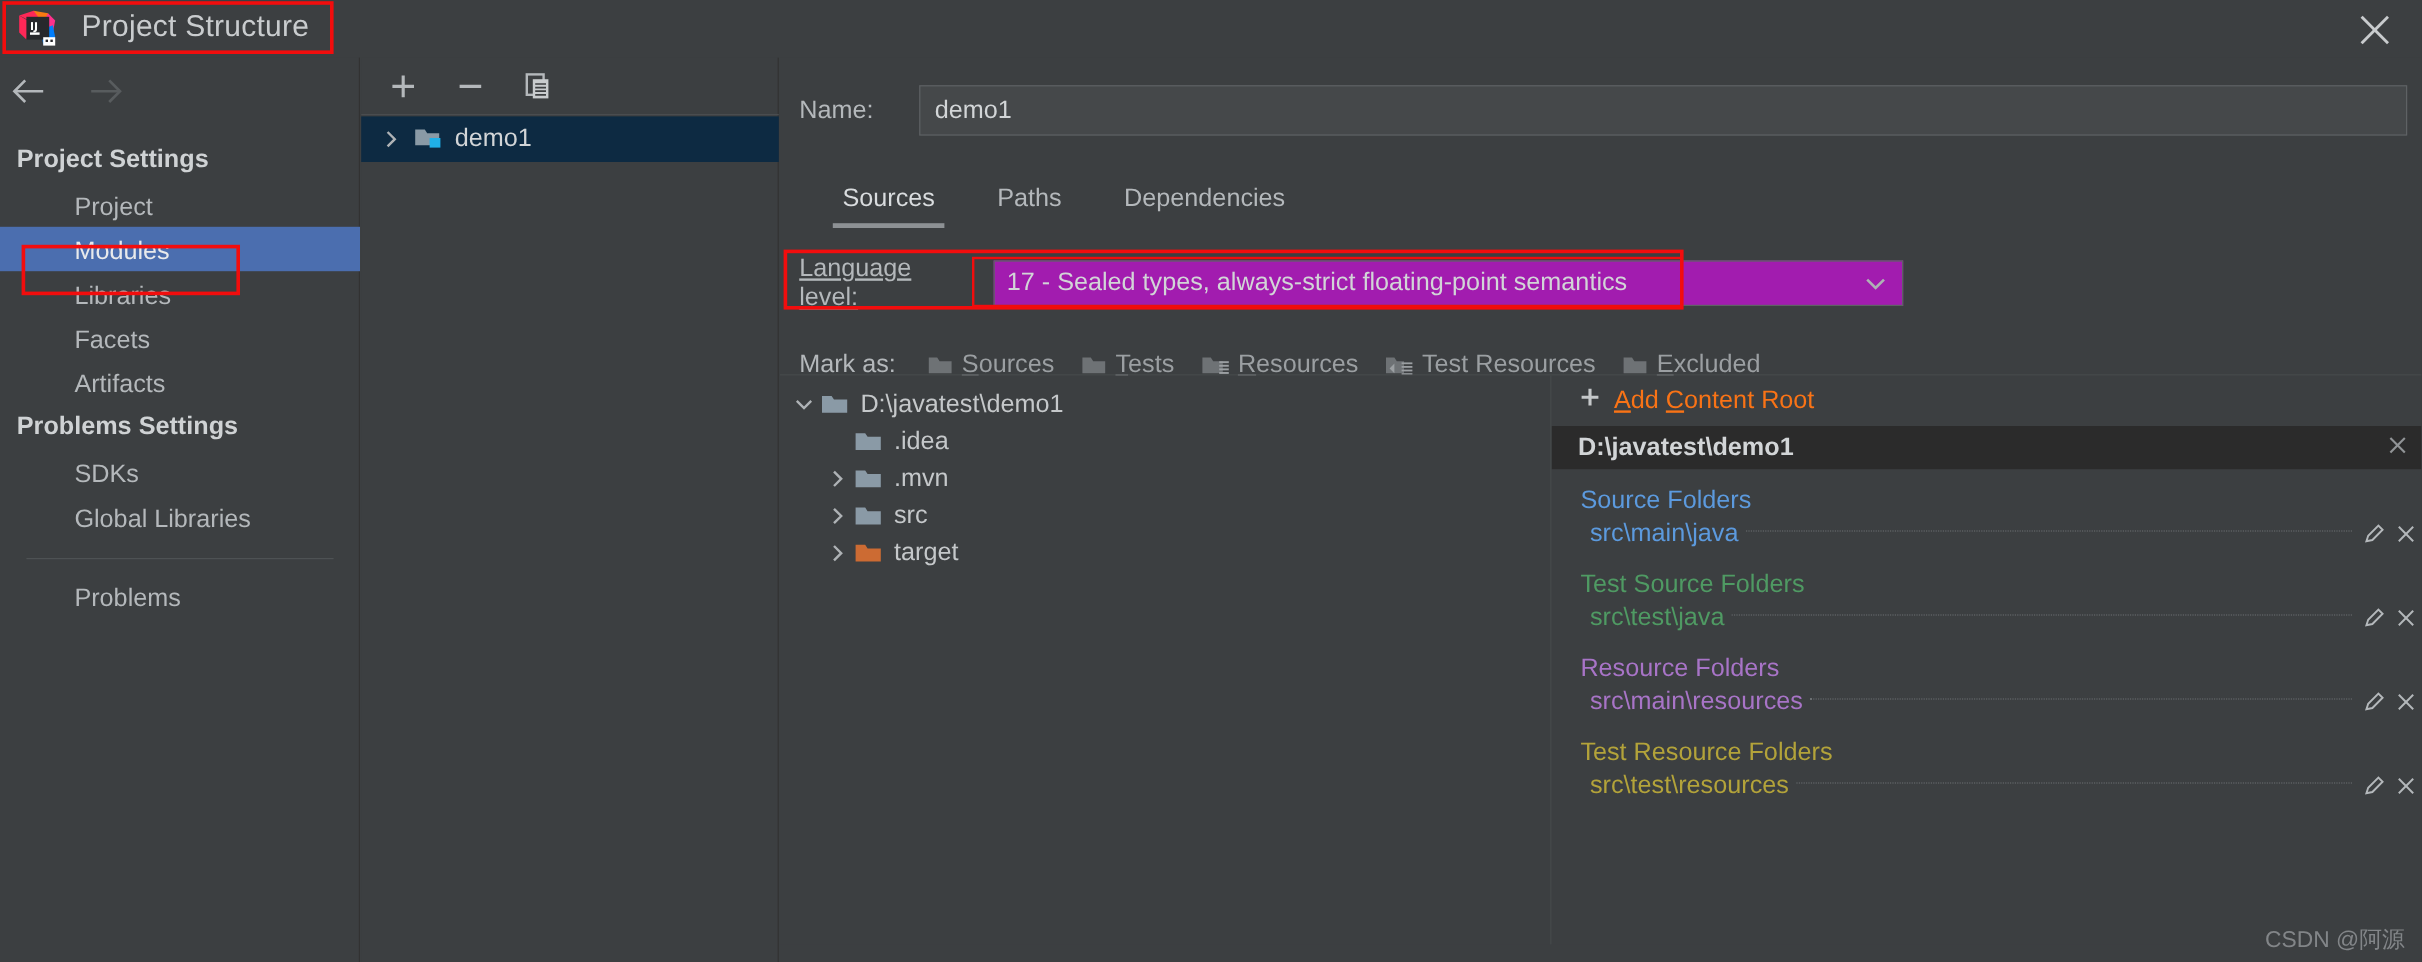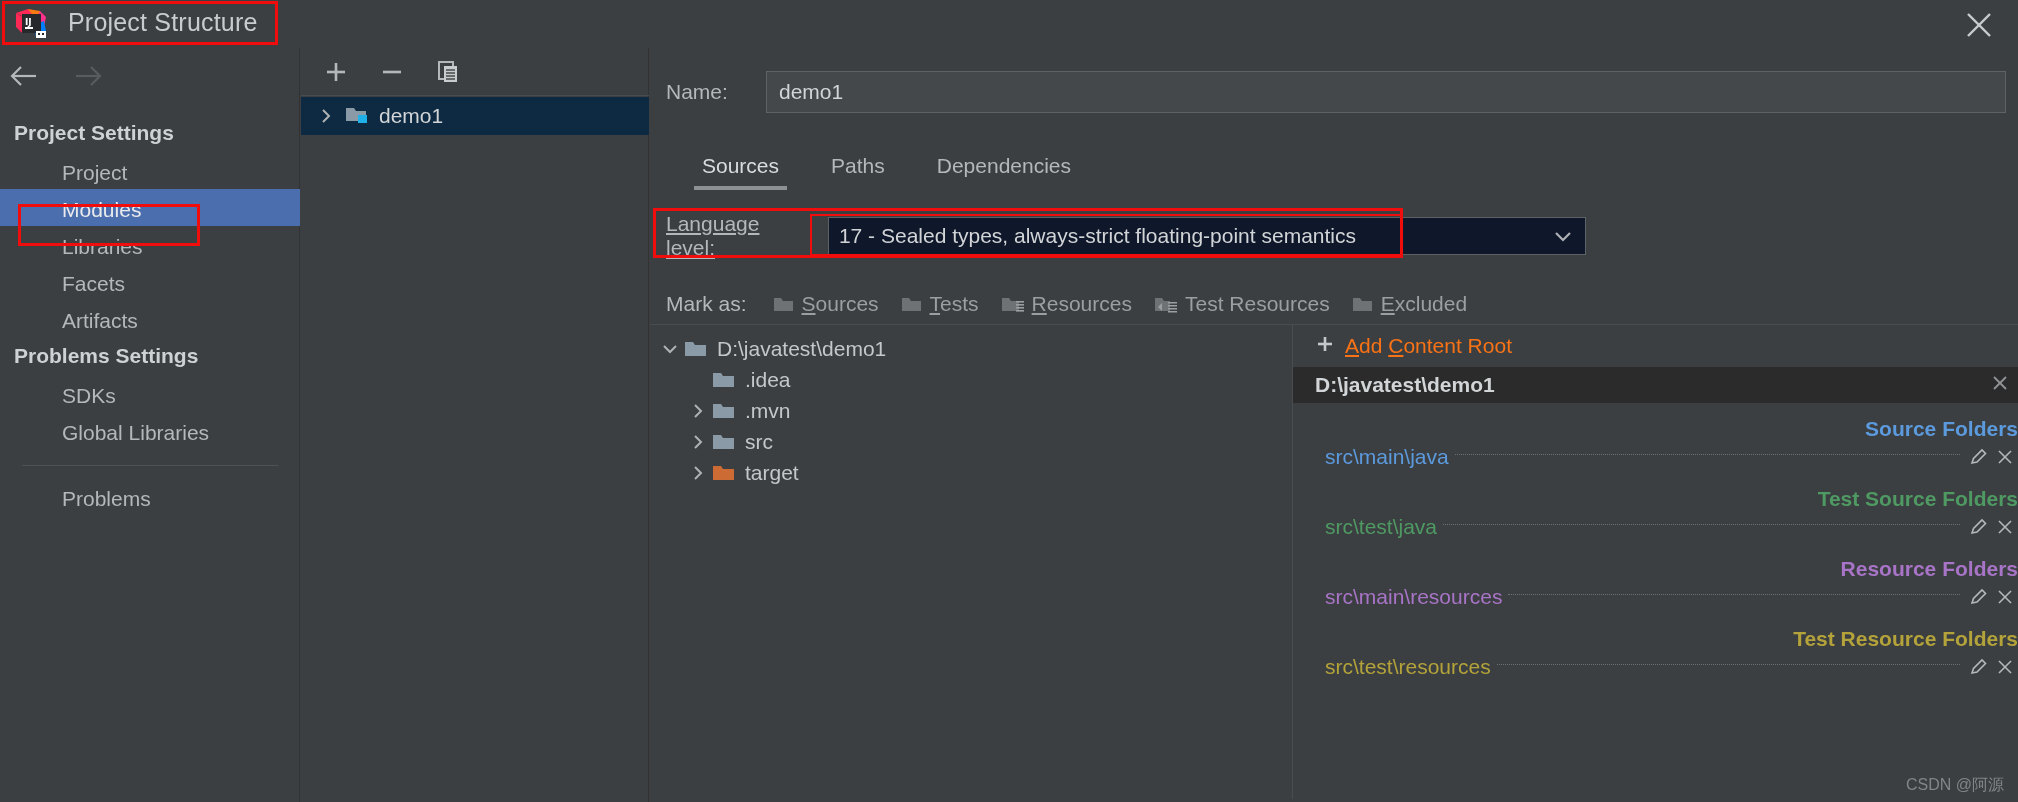--- a/index.html
+++ b/index.html
@@ -123,21 +123,21 @@
     position: absolute; left: 3px; top: 160px; width: 750px; height: 50px;
     border: 3px solid #f20d0d; pointer-events: none; z-index: 6;
   }
   .ll-row {
     position: absolute; left: 16px; top: 168px; width: 920px; height: 40px;
     display: flex; align-items: center;
   }
   .ll-label { font-size: 21px; color: #b4b8bb; margin-right: 14px; text-decoration: underline; }
   .ll-combo {
     position: relative; width: 760px; height: 38px;
-    background: #0f172a; border: 1px solid #5e6264;
+    background: #a21caf; border: 1px solid #5e6264;
     display: flex; align-items: center;
   }
   .ll-value { font-size: 21px; color: #d2d5d7; padding-left: 10px; white-space: nowrap; }
   .ll-arrow {
     position: absolute; right: 0; top: -1px; width: 44px; height: 38px;
     display: flex; align-items: center; justify-content: center; cursor: pointer;
   }
   .ll-inner-hl {
     position: absolute; left: 160px; top: 166px; width: 592px; height: 42px;
     border: 2px solid #f20d0d; pointer-events: none; z-index: 7;
@@ -148,24 +148,23 @@
     display: flex; align-items: center; gap: 0;
   }
   .mark-label { font-size: 21px; color: #b4b8bb; margin-right: 26px; }
   .mark-btn {
     display: flex; align-items: center; gap: 7px;
     font-size: 21px; color: #9b9fa2; margin-right: 22px; cursor: pointer;
   }
   .mark-btn u { text-decoration: underline; }
 
   .panes {
-    position: absolute; left: 0; top: 276px; width: 1368px; height: 474px;
+    position: absolute; left: 0; top: 264px; width: 1368px; height: 474px;
     border-top: 1px solid #4a4d4f;
     display: flex;
-    text-align: right;
   }
   .tree-pane {
     width: 643px; height: 474px; background: #3c3f41;
     border-right: 1px solid #4a4d4f; padding-top: 8px; overflow: hidden;
   }
   .tnode {
     display: flex; align-items: center; height: 31px; font-size: 21px;
     color: #c5c8ca; cursor: pointer; white-space: nowrap;
   }
   .tnode .tchev { width: 28px; display: flex; align-items: center; justify-content: center; }
@@ -182,36 +181,36 @@
   .root-head {
     background: #2b2b2b; height: 36px; display: flex; align-items: center;
     padding-left: 22px; font-size: 21px; font-weight: bold; color: #d2d5d7;
     position: relative;
   }
   .root-head .rclose {
     position: absolute; right: 8px; top: 6px; width: 22px; height: 22px;
     cursor: pointer; opacity: .75;
   }
   .cat {
-    padding: 14px 0 0 24px; font-size: 21px; font-weight: bold;
+    padding: 14px 0 0 24px; font-size: 21px; font-weight: normal;
   }
   .pathrow {
     display: flex; align-items: center; height: 32px; padding-left: 32px;
     font-size: 21px; position: relative;
   }
   .pathrow .ptext { white-space: nowrap; }
   .pathrow .dots {
     flex: 1; border-bottom: 1px dotted #6c7073; margin: 0 6px 6px 6px; min-width: 10px;
   }
   .pathrow .pencil { width: 26px; display: flex; justify-content: center; cursor: pointer; }
   .pathrow .pclose { width: 26px; display: flex; justify-content: center; cursor: pointer; }
 
   .watermark {
     position: absolute; right: 14px; bottom: 6px;
-    font-size: 16px; color: #8a8d90; opacity: .9;
+    font-size: 19px; color: #8a8d90; opacity: .9;
   }
 </style>
 </head>
 <body>
 
 <div id="app">
 
   <div class="titlebar">
     <div class="ij-logo">
       <svg width="34" height="34" viewBox="0 0 34 34">

